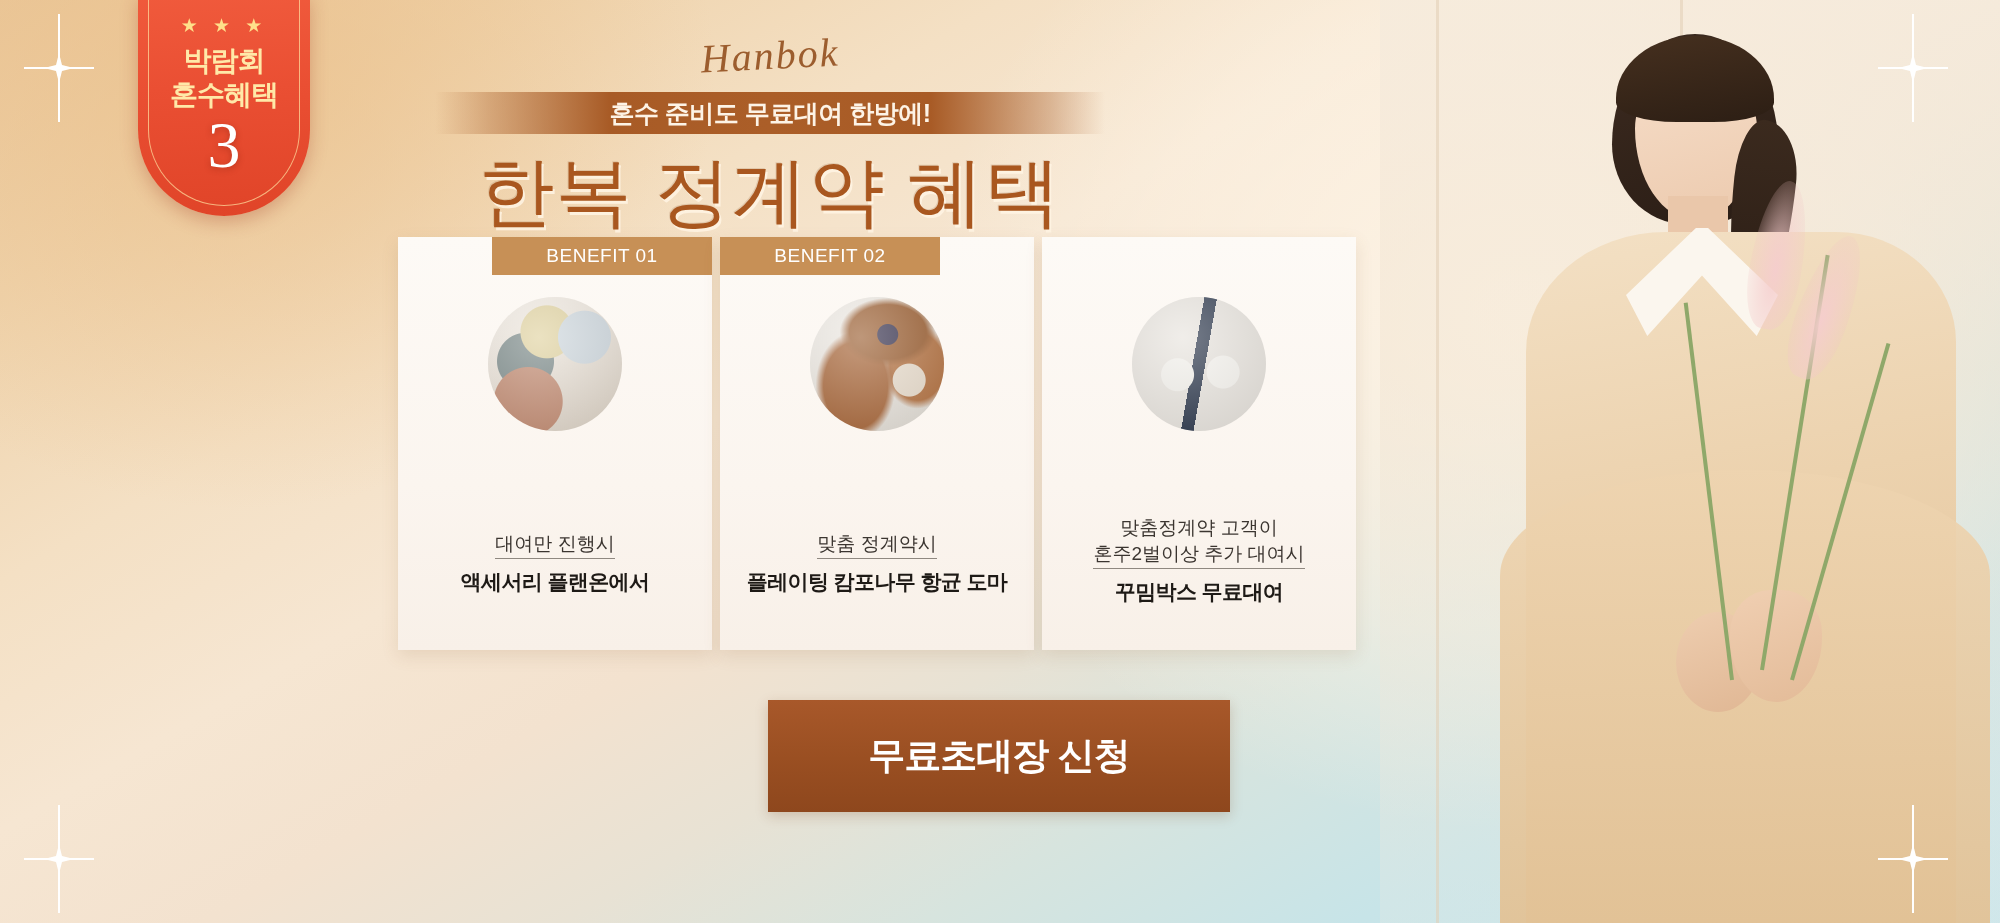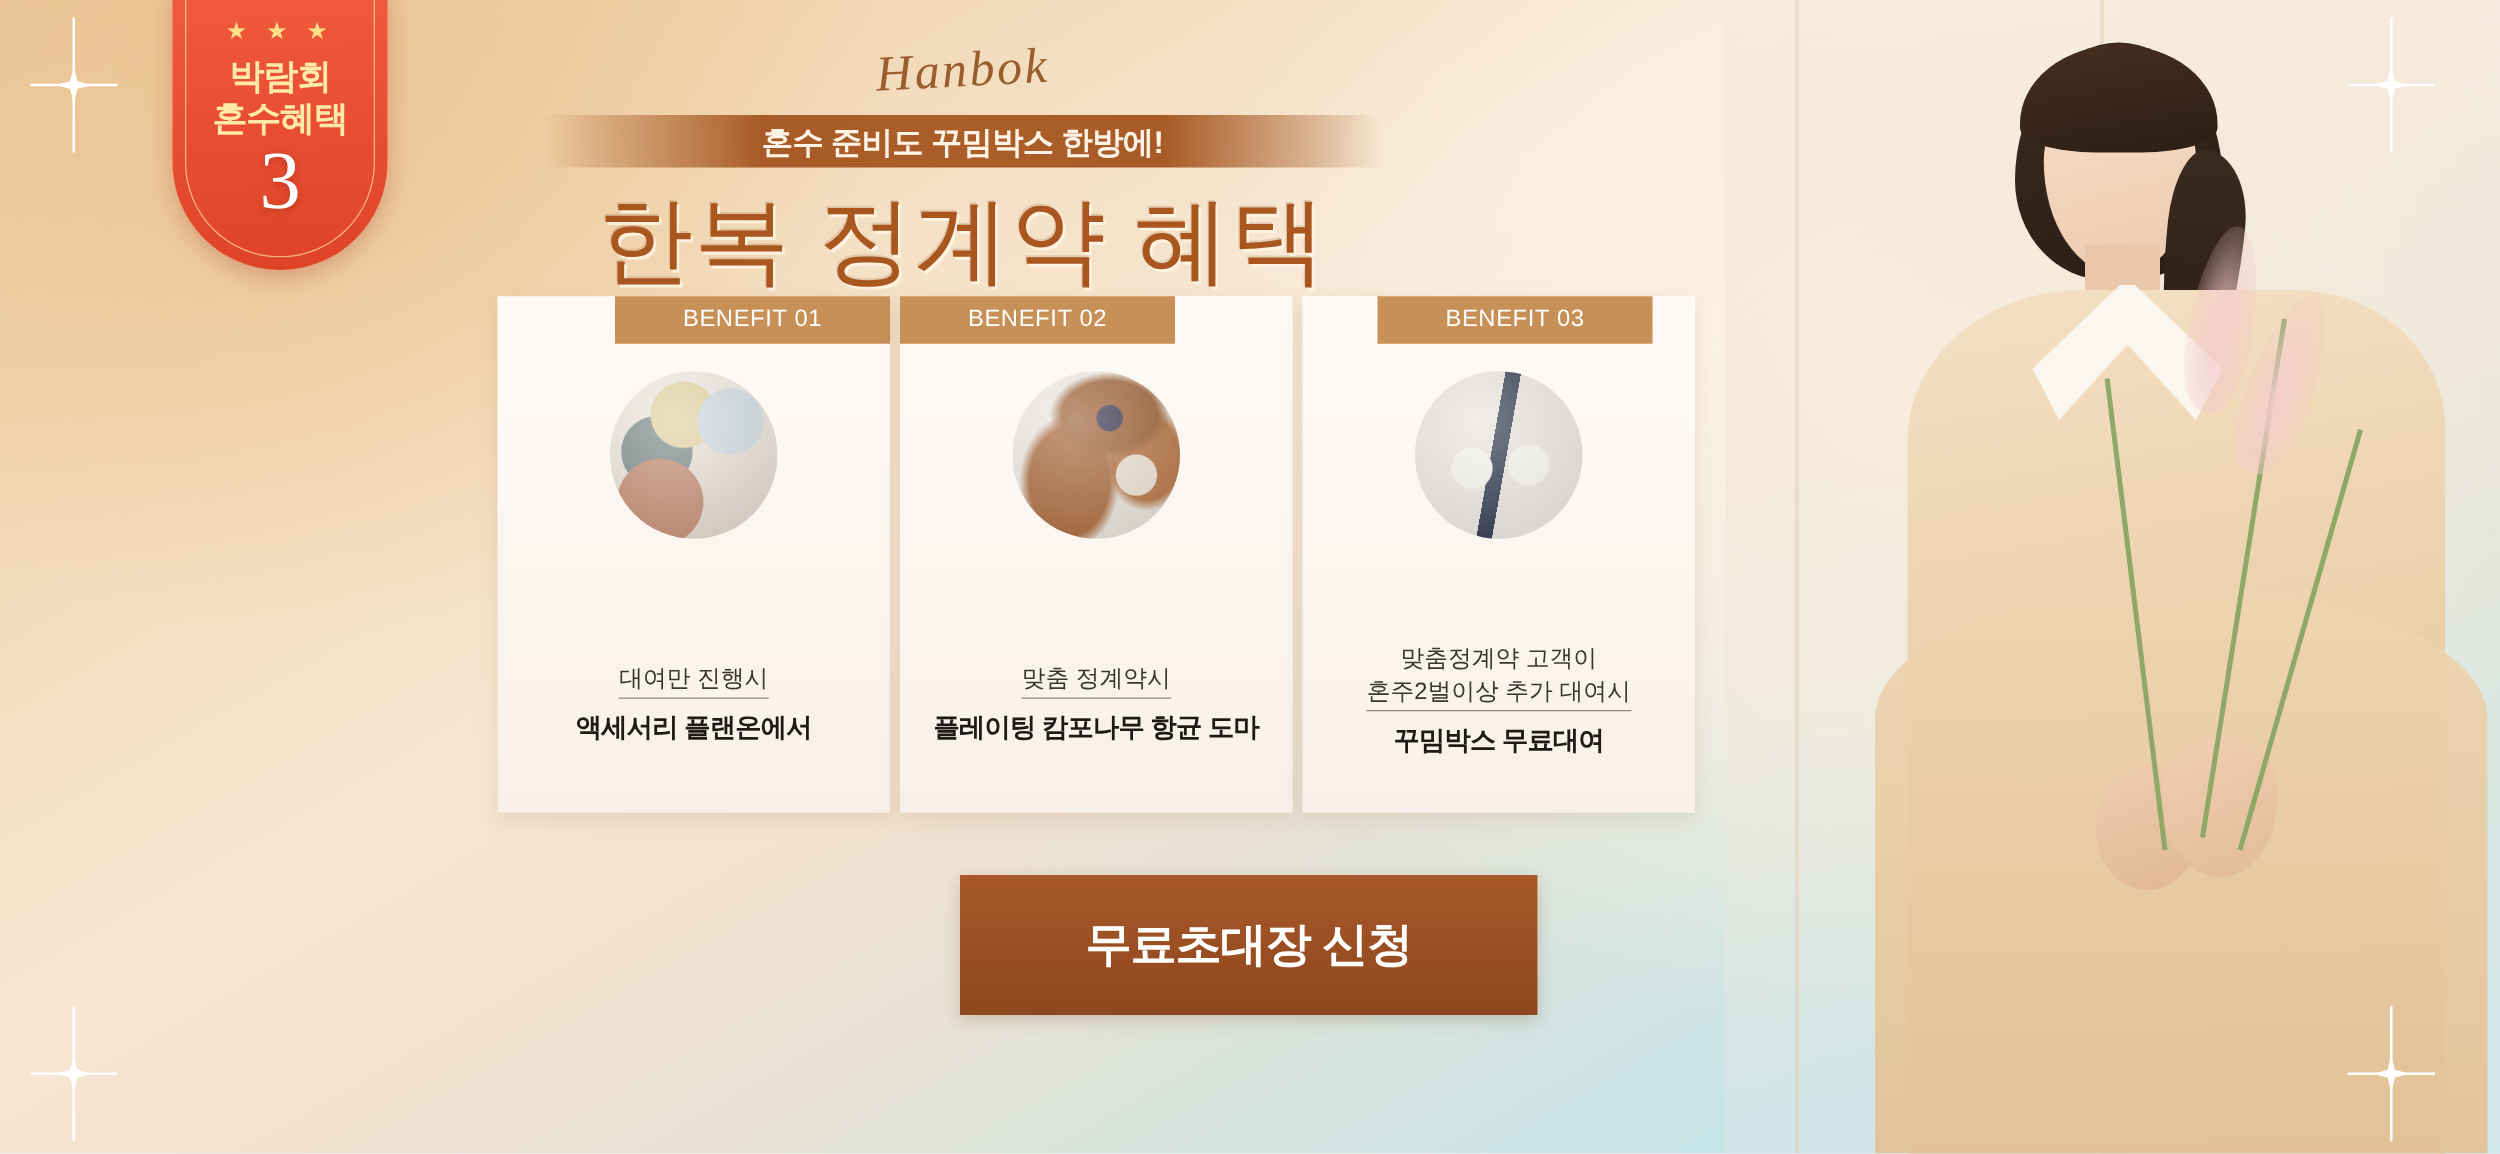--- a/index.html
+++ b/index.html
@@ -339,21 +339,21 @@
   <div class="ribbon">
     <div class="ribbon-stars">★ ★ ★</div>
     <div class="ribbon-l1">박람회</div>
     <div class="ribbon-l2">혼수혜택</div>
     <div class="ribbon-num">3</div>
   </div>
 
   <div class="header">
     <div class="script-word">Hanbok</div>
     <div class="sub-band">
-      <span class="sub-band-text">혼수 준비도 꾸밈박스 한방에!</span>
+      <span class="sub-band-text">혼수 준비도 무료대여 한방에!</span>
     </div>
     <h1 class="main-title">한복 정계약 혜택</h1>
   </div>
 
   <div class="cards">
 
     <div class="card">
       <div class="card-tab">
         <span class="card-tab-text">BENEFIT 01</span>
       </div>
@@ -373,23 +373,20 @@
       <div class="card-photo ph2">
         <div class="photo-shade"></div>
       </div>
       <div class="card-text">
         <div><span class="card-sub">맞춤 정계약시</span></div>
         <div class="card-main">플레이팅 캄포나무 항균 도마</div>
       </div>
     </div>
 
     <div class="card">
-      <div class="card-tab">
-        <span class="card-tab-text">BENEFIT 03</span>
-      </div>
       <div class="card-photo ph3">
         <div class="photo-shade"></div>
       </div>
       <div class="card-text">
         <div><span class="card-sub">맞춤정계약 고객이<br>혼주2벌이상 추가 대여시</span></div>
         <div class="card-main">꾸밈박스 무료대여</div>
       </div>
     </div>
 
   </div>

